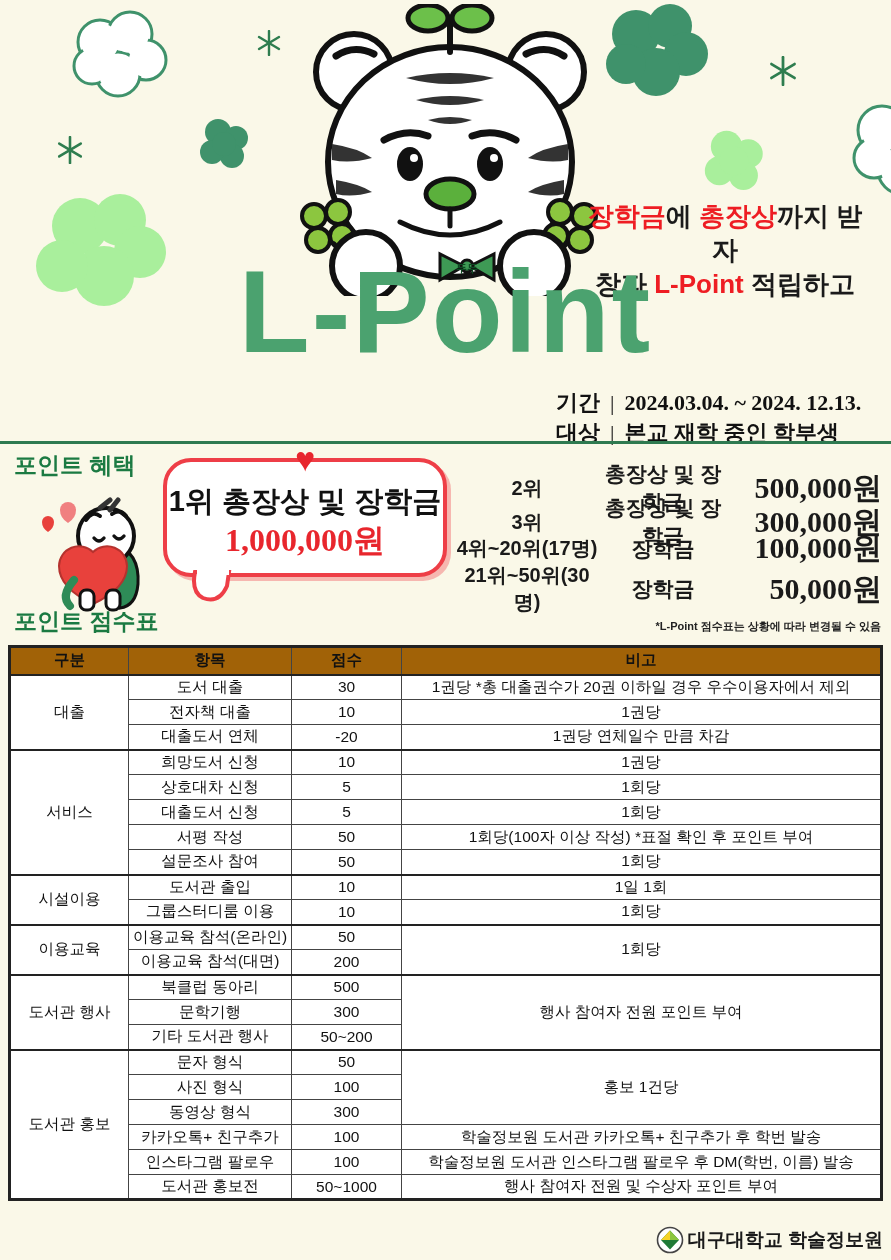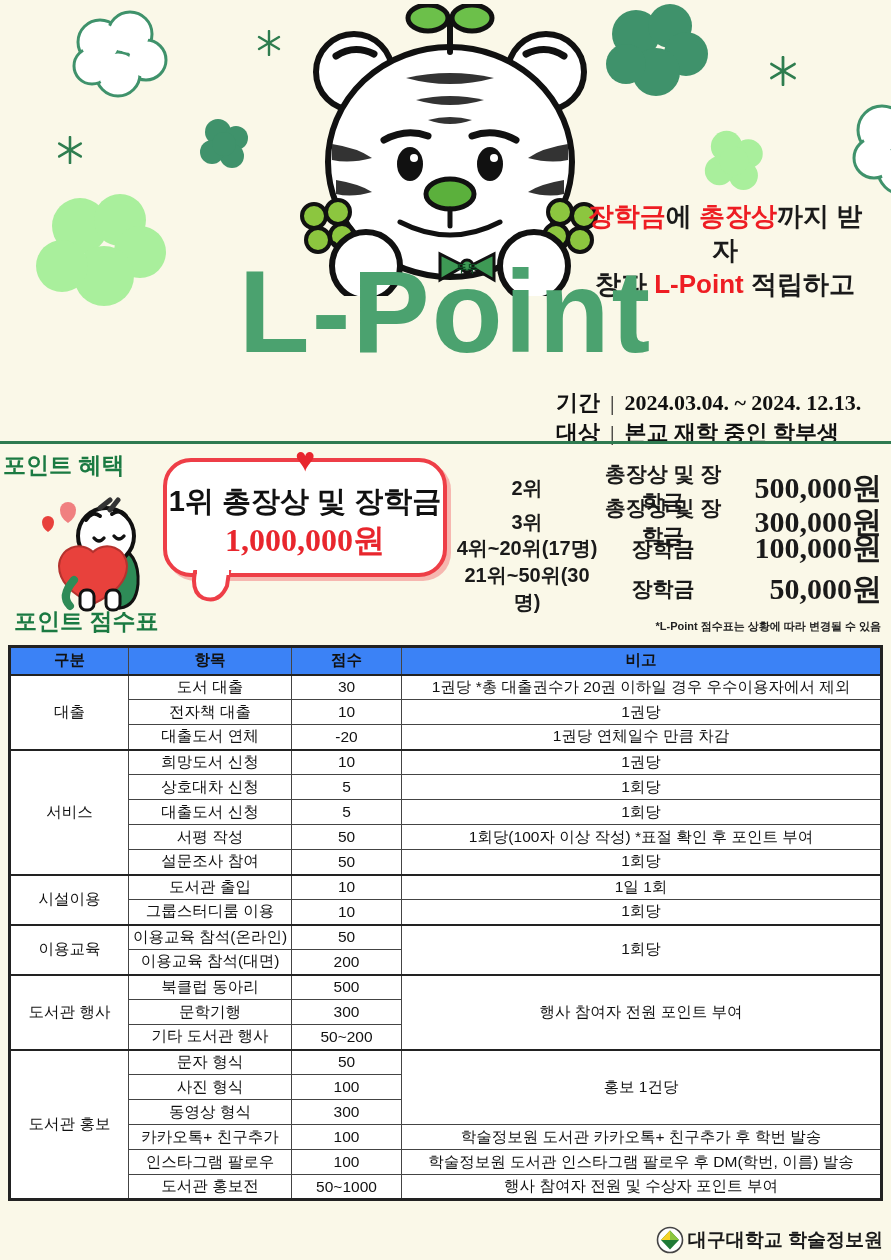--- a/index.html
+++ b/index.html
@@ -28,21 +28,21 @@
   .intro-left { position:absolute; left:28px; top:392px; font-size:19px; line-height:1.45; }
   .intro-left .l2 { margin-left:22px; font-weight:700; }
   .intro-left .red { color:#EE1D23; }
   .intro-right { position:absolute; left:556px; top:388px; font-size:22px; line-height:1.35;
     font-family:"Liberation Serif","DejaVu Serif",serif; font-weight:600; color:#111; }
   .intro-right .sep { padding:0 10px; font-weight:400; }
   .divider { position:absolute; left:0; top:441px; width:891px; height:3px; background:#2E7A50; }
 
   
   .section-heading { font-size:23px; font-weight:800; color:#1B7A42; }
-  .benefits-heading { position:absolute; left:3px; top:450px; }
+  .benefits-heading { position:absolute; left:14px; top:450px; }
   .bubble {
     position:absolute; left:163px; top:458px; width:284px; height:119px;
     background:#fff; border:4px solid #EE3E47; border-radius:28px;
     box-shadow:4px 4px 0 rgba(238,62,71,.35);
     text-align:center; padding-top:22px;
   }
   .bubble-heart { position:absolute; top:-20px; left:50%; transform:translateX(-50%);
     font-size:34px; color:#E8262D; line-height:1; }
   .bubble-line1 { font-size:29px; font-weight:800; color:#111; line-height:1.2; }
   .bubble-line2 { font-size:32px; font-weight:800; color:#E8262D;
@@ -60,21 +60,21 @@
   
   .score-heading { position:absolute; left:14px; top:606px; }
   .score-note { position:absolute; right:10px; top:619px; font-size:11px; font-weight:700; color:#222; }
   table.score { position:absolute; left:8px; top:645px; width:875px;
     border-collapse:collapse; table-layout:fixed; background:#fff;
     border:3px solid #222; }
   table.score th, table.score td {
     border:1.4px solid #444; text-align:center; vertical-align:middle;
     font-size:15.5px; padding:1px 3px; height:25px; color:#111;
   }
-  table.score th { background:#3b82f6; font-weight:700; height:28px; border-bottom:2.5px solid #222; }
+  table.score th { background:#a16207; font-weight:700; height:28px; border-bottom:2.5px solid #222; }
   table.score tr.group-start td { border-top:2.5px solid #222; }
   .w-cat { width:119px; } .w-item { width:163px; } .w-pts { width:110px; }
 
   
   .footer-phone { position:absolute; left:0; right:0; top:1300px; text-align:center;
     font-size:20px; font-weight:600; color:#222; letter-spacing:1px; }
   .footer-logo { position:absolute; right:8px; top:1226px; display:flex; align-items:center; gap:4px; }
   .footer-logo .org { font-size:19px; font-weight:800; color:#1a1a1a; }
 </style>
 </head>

